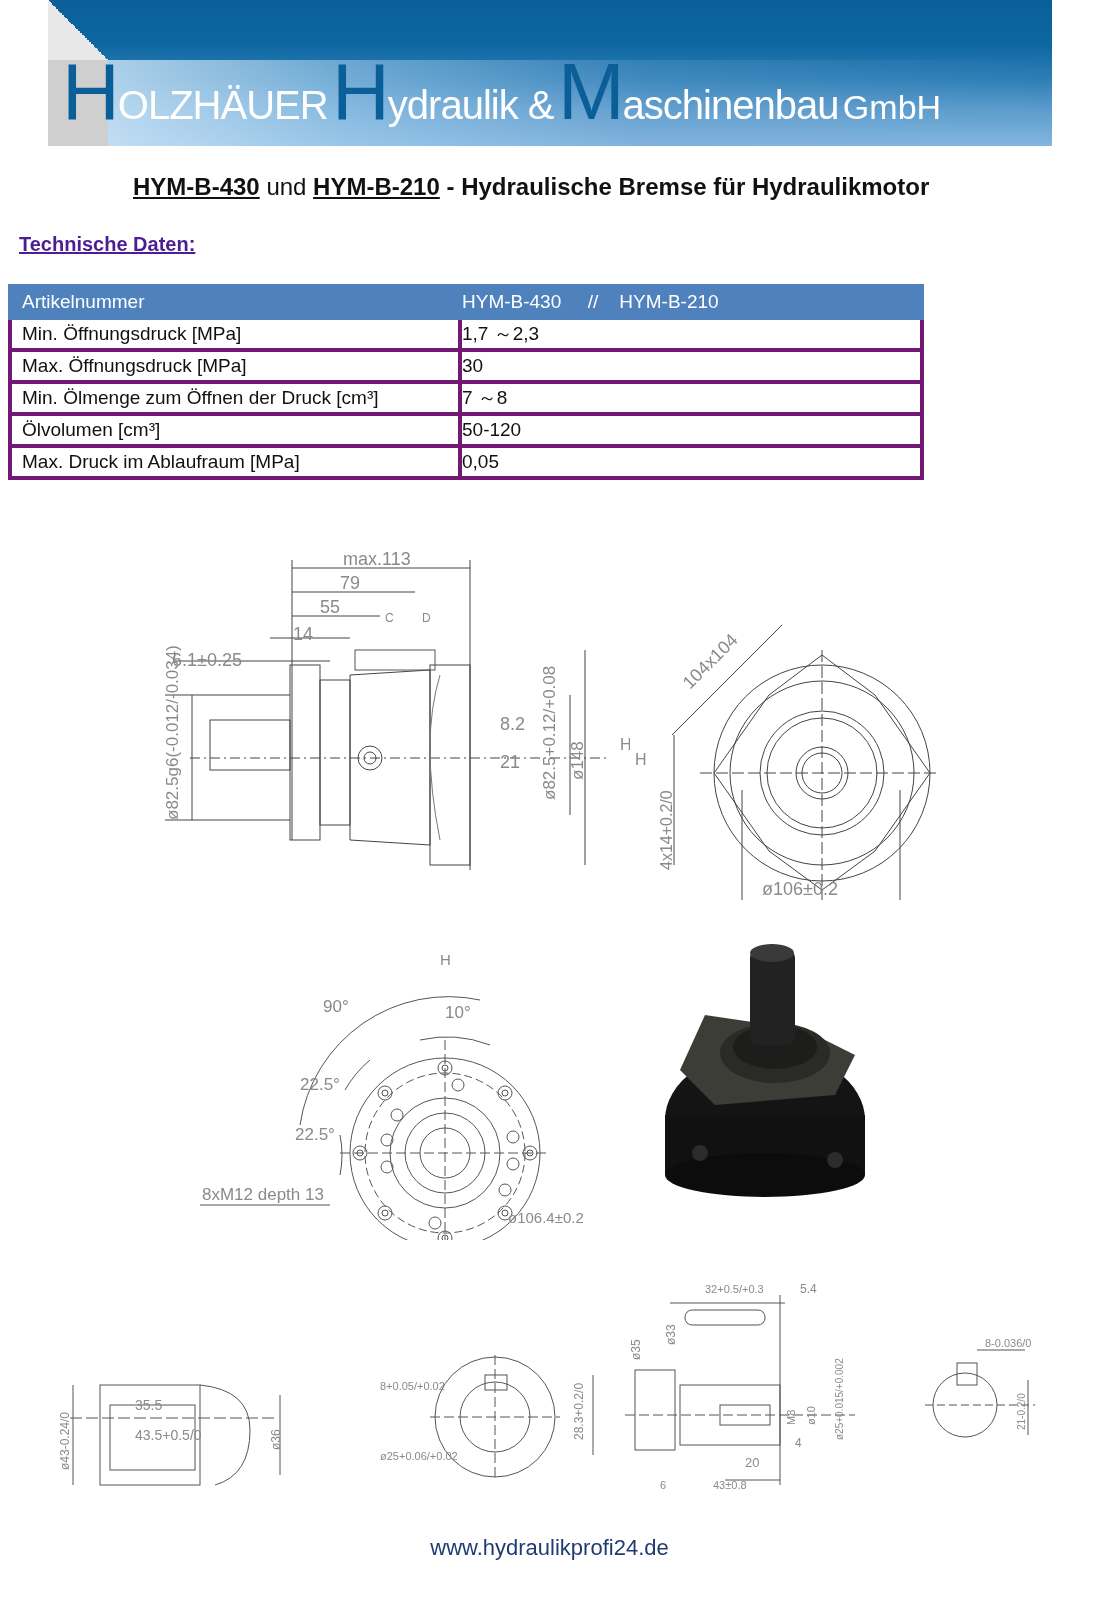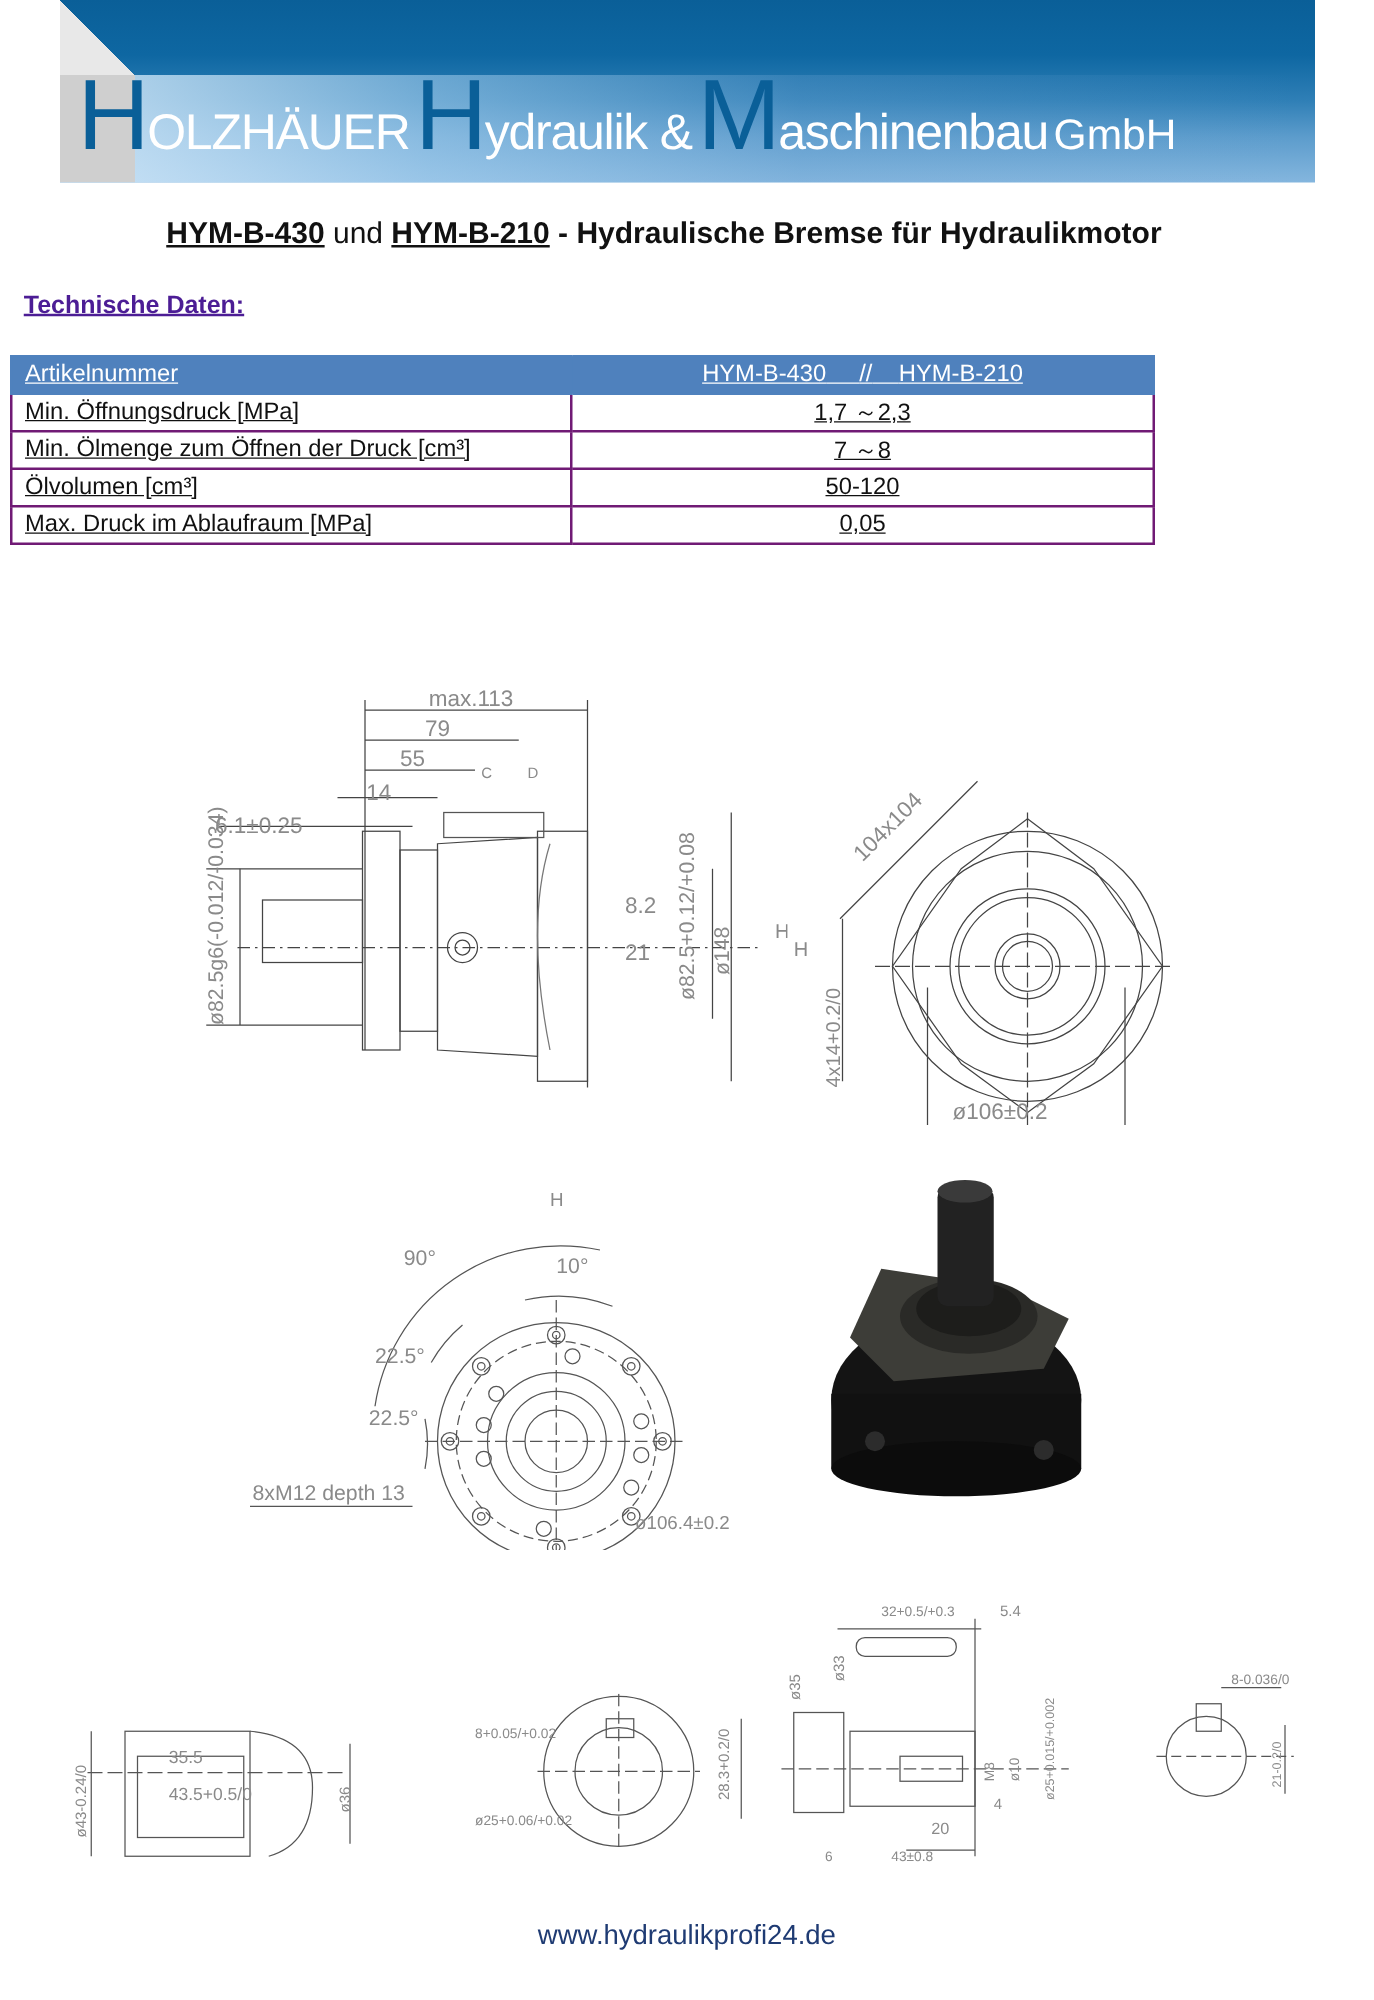--- a/index.html
+++ b/index.html
@@ -15,23 +15,23 @@
   .banner .big { font-size:80px; color:#0a5f98; line-height:80px; letter-spacing:-2px; }
   .banner .small { font-size:40px; color:#ffffff; line-height:40px; letter-spacing:-1px; }
   .banner .gmbh { font-size:34px; color:#ffffff; }
 
   .headline { position:absolute; left:133px; top:173px; font-family:"Liberation Sans", sans-serif; font-size:24px; font-weight:bold; white-space:nowrap; color:#111; }
   .headline .u { text-decoration:underline; }
   .headline .n { font-weight:normal; }
   .subhead { position:absolute; left:19px; top:233px; font-size:20px; font-weight:bold; text-decoration:underline; color:#4c1d95; }
 
   table.spec { position:absolute; left:8px; top:284px; width:916px; border-collapse:collapse; font-size:19px; }
-  table.spec td { height:28px; padding:0 0 0 10px; border:2px solid #701a75;text-decoration:underline; }
+  table.spec td { height:28px; padding:0 0 0 10px; border:4px solid #701a75; }
   table.spec tr.head td { background:#4f81bd; color:#ffffff; border-color:#4f81bd; }
-  table.spec td.val { text-align:center; padding:0; }
+  table.spec td.val { padding:0; }
   table.spec td.lbl { width:436px; }
 
   .drawing { position:absolute; }
   .footer { position:absolute; left:0; width:1099px; top:1535px; text-align:center; font-size:22px; color:#1f3b73; }
   svg text { font-family:"Liberation Sans", sans-serif; fill:#8a8a8a; }
 </style>
 </head>
 <body>
 
 <div class="banner">
@@ -61,20 +61,24 @@
     <td class="lbl">Artikelnummer</td>
     <td class="val">
       <span>HYM-B-430</span>
       &nbsp;&nbsp;&nbsp;&nbsp;<span>//</span>&nbsp;&nbsp;&nbsp;
       <span>HYM-B-210</span>
     </td>
   </tr>
   <tr>
     <td class="lbl">Min. Öffnungsdruck [MPa]</td>
     <td class="val">1,7 ～2,3</td>
+  </tr>
+  <tr>
+    <td class="lbl">Max. Öffnungsdruck [MPa]</td>
+    <td class="val">30</td>
   </tr>
   <tr>
     <td class="lbl">Min. Ölmenge zum Öffnen der Druck [cm³]</td>
     <td class="val">7 ～8</td>
   </tr>
   <tr>
     <td class="lbl">Ölvolumen [cm³]</td>
     <td class="val">50-120</td>
   </tr>
   <tr>

